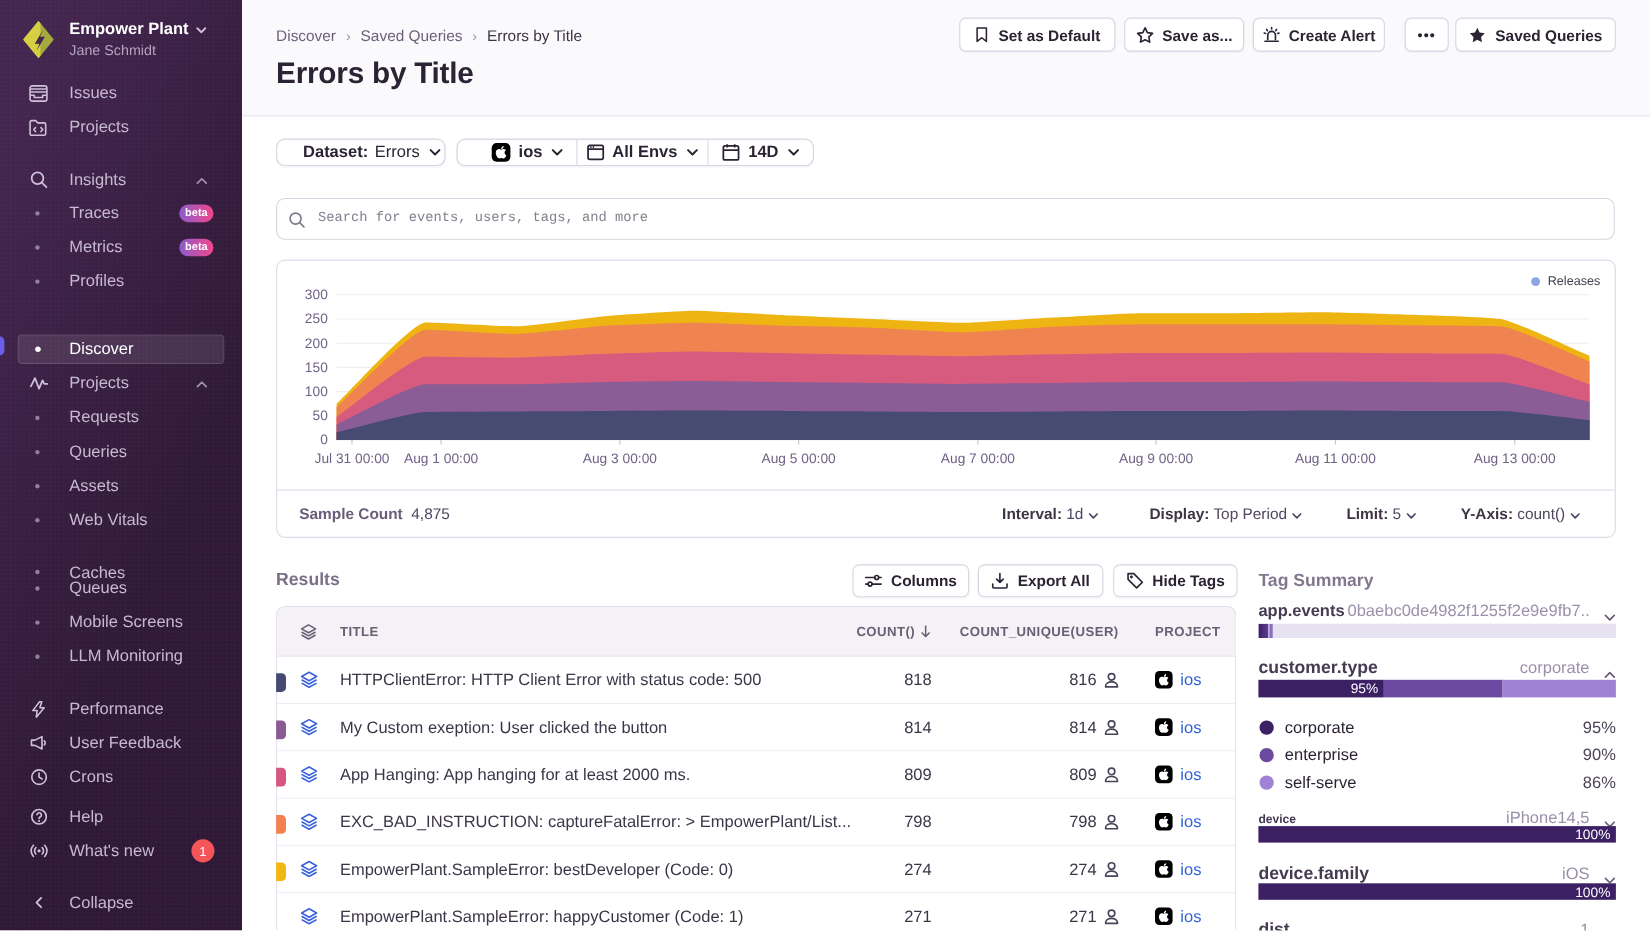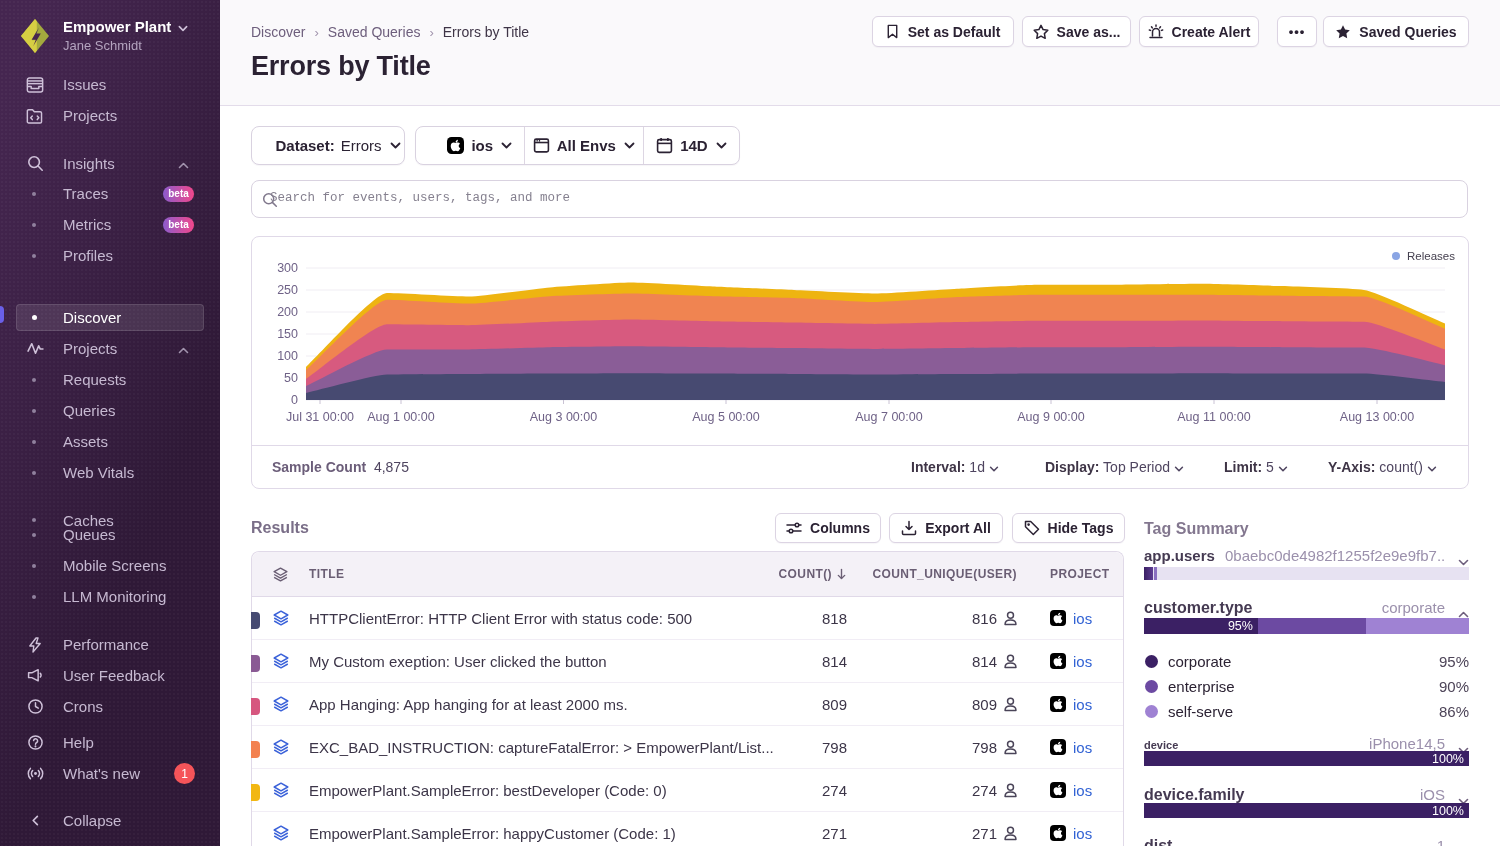--- a/index.html
+++ b/index.html
@@ -28,21 +28,21 @@
 #crumbs { position:absolute; left:31px; top:24px; font-size:14px; color:#6d5e7c; }
 #crumbs .sep { color:#a295ae; margin:0 9px; font-size:13px; }
 #crumbs .cur { color:#3e3446; }
 #ptitle { position:absolute; left:31px; top:51px; font-size:27px; font-weight:bold; color:#2b2233; letter-spacing:-0.2px; }
 .btn { position:absolute; top:16px; height:31px; background:#fff; border:1px solid #dcd4e3; border-radius:6px;
   display:flex; align-items:center; justify-content:center; gap:8px; font-size:14px; font-weight:bold; color:#2b2233;
   box-shadow:0 1px 1px rgba(50,35,65,0.04); }
 
 
 #content { position:absolute; left:220px; top:106px; width:1280px; height:740px; background:#fff; }
-.fbtn { position:absolute; top:20px; height:39px; background:#fff; border:1px solid #d9d2e0; border-radius:8px;
+.fbtn { position:absolute; top:20px; height:25px; background:#fff; border:1px solid #d9d2e0; border-radius:8px;
   display:flex; align-items:center; font-size:15px; color:#2b2233; box-shadow:0 1px 1px rgba(50,35,65,0.04);padding-left:20px; }
 .fseg { height:100%; display:flex; align-items:center; justify-content:center; gap:7px; }
 .chev { display:flex; align-items:center; margin-left:1px; }
 .applebadge { display:inline-flex; width:17px; height:17px; background:#000; border-radius:4.5px; align-items:center; justify-content:center; }
 #searchbar { position:absolute; left:31px; top:74px; width:1217px; height:38px; background:#fff; border:1px solid #d9d2e0; border-radius:8px; }
 #searchbar .ph { position:absolute; left:62px; top:10px; font-family:"Liberation Mono", monospace; font-size:12.5px; color:#85808f; }
 
 
 #chartpanel { position:absolute; left:31px; top:130px; width:1218px; height:253px; border:1px solid #e0d9e8; border-radius:8px; }
 #chartfoot { position:absolute; left:0; top:208px; width:1216px; height:43px; border-top:1px solid #e0d9e8; font-size:14px; }
@@ -295,21 +295,21 @@
             <svg width="11" height="7" viewBox="0 0 11 7">
               <polyline points="1.5,1.5 5.5,5.5 9.5,1.5" fill="none" stroke="#2b2233" stroke-width="1.8" stroke-linecap="round" stroke-linejoin="round"></polyline>
             </svg>
           </span></div>
     </div>
     <div id="searchbar">
       <svg style="position:absolute;left:10px;top:11px" width="16" height="16" viewBox="0 0 16 16" fill="none" stroke="#80788c" stroke-width="1.5" stroke-linecap="round">
           <circle cx="6.7" cy="6.7" r="5"></circle>
           <line x1="10.4" y1="10.4" x2="14.3" y2="14.3"></line>
         </svg>
-      <span class="ph" style="left:18px">Search for events, users, tags, and more</span>
+      <span class="ph" style="left:37px">Search for events, users, tags, and more</span>
     </div>
     <div id="chartpanel">
       <svg width="1216" height="206" viewBox="0 0 1216 206" style="position:absolute;left:0;top:0" font-family="Liberation Sans, sans-serif">
           <line x1="54" y1="31" x2="1193" y2="31" stroke="#f0edf3" stroke-width="1"></line>
           <line x1="54" y1="53" x2="1193" y2="53" stroke="#f0edf3" stroke-width="1"></line>
           <line x1="54" y1="75" x2="1193" y2="75" stroke="#f0edf3" stroke-width="1"></line>
           <line x1="54" y1="97" x2="1193" y2="97" stroke="#f0edf3" stroke-width="1"></line>
           <line x1="54" y1="119" x2="1193" y2="119" stroke="#f0edf3" stroke-width="1"></line>
           <line x1="54" y1="141" x2="1193" y2="141" stroke="#f0edf3" stroke-width="1"></line>
           <line x1="54" y1="163" x2="1193" y2="163" stroke="#f0edf3" stroke-width="1"></line>
@@ -551,21 +551,21 @@
                 <path fill="#fff" d="M318.7 268.7c-.2-36.7 16.4-64.4 50-84.8-18.8-26.9-47.2-41.7-84.7-44.6-35.5-2.8-74.3 20.7-88.5 20.7-15 0-49.4-19.7-76.4-19.7C63.3 141.2 4 184.8 4 273.5q0 39.3 14.4 81.2c12.8 36.7 59 126.7 107.2 125.2 25.2-.6 43-17.9 75.8-17.9 31.8 0 48.3 17.9 76.4 17.9 48.6-.7 90.4-82.5 102.6-119.3-65.2-30.7-61.7-90-61.7-91.9zm-56.6-164.2c27.3-32.4 24.8-61.9 24-72.5-24.1 1.4-52 16.4-67.9 34.9-17.5 19.8-27.8 44.3-25.6 71.9 26.1 2 49.9-11.4 69.5-34.3z"></path>
               </svg>
             </span>
             <span class="ioslink">ios</span>
           </span>
       </div>
     </div>
     <div id="tags">
       <div style="position:absolute;left:0;top:8px;font-size:16px;font-weight:bold;color:#83778f">Tag Summary</div>
       <div style="position:absolute;left:0;top:35px;width:325px;height:19px">
-        <span class="tag-head">app.users</span>
+        <span class="tag-head">app.events</span>
         <span style="position:absolute;left:81px;top:0;width:220px;overflow:hidden;white-space:nowrap" class="tag-val">0baebc0de4982f1255f2e9e9fb7...</span>
         <span style="position:absolute;right:0;top:5px"><svg width="11" height="7" viewBox="0 0 11 7">
               <polyline points="1.5,1.5 5.5,5.5 9.5,1.5" fill="none" stroke="#6d5e7c" stroke-width="1.6" stroke-linecap="round" stroke-linejoin="round"></polyline>
             </svg></span>
       </div>
       <div style="position:absolute;left:0;top:55px;width:325px;height:13px;background:#e7e2f2;overflow:hidden">
           <span style="position:absolute;left:0;top:0;height:13px;width:9px;background:linear-gradient(90deg,#3b2064,#5d3c92)"></span>
           <span style="position:absolute;left:10px;top:0;height:13px;width:3px;background:#8a6fc0"></span>
         </div>
       <div style="position:absolute;left:0;top:87px;width:325px;height:19px">

